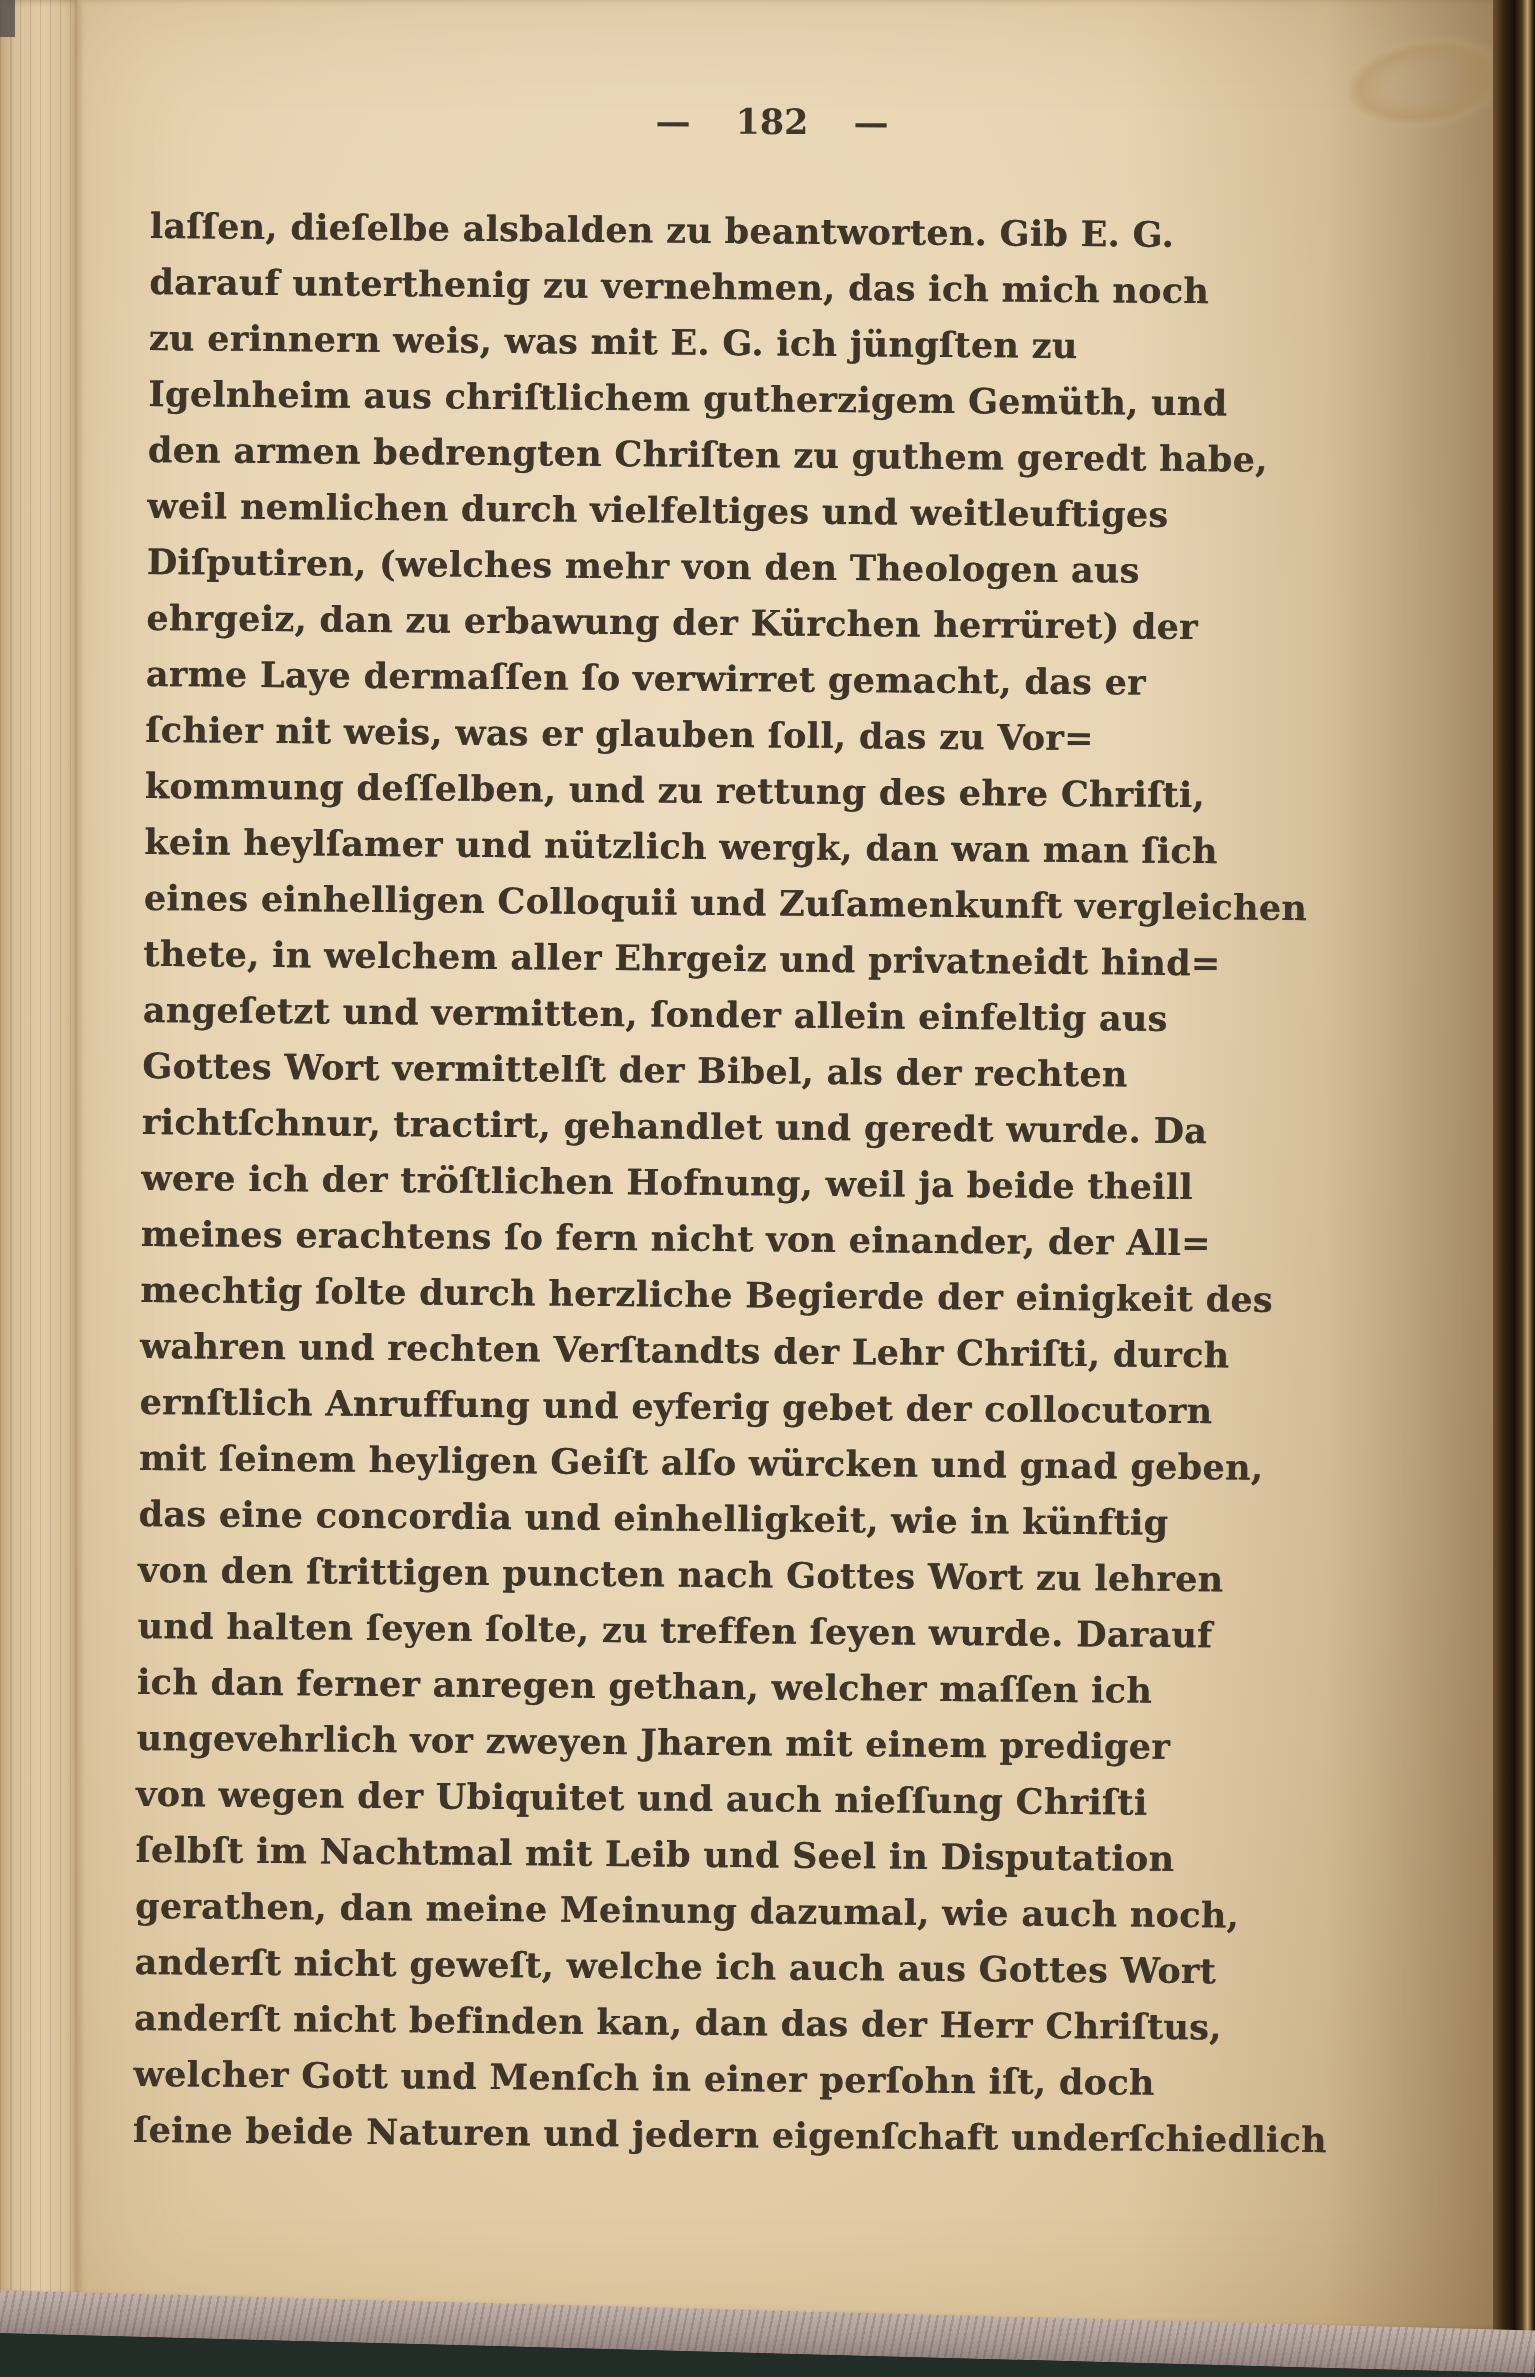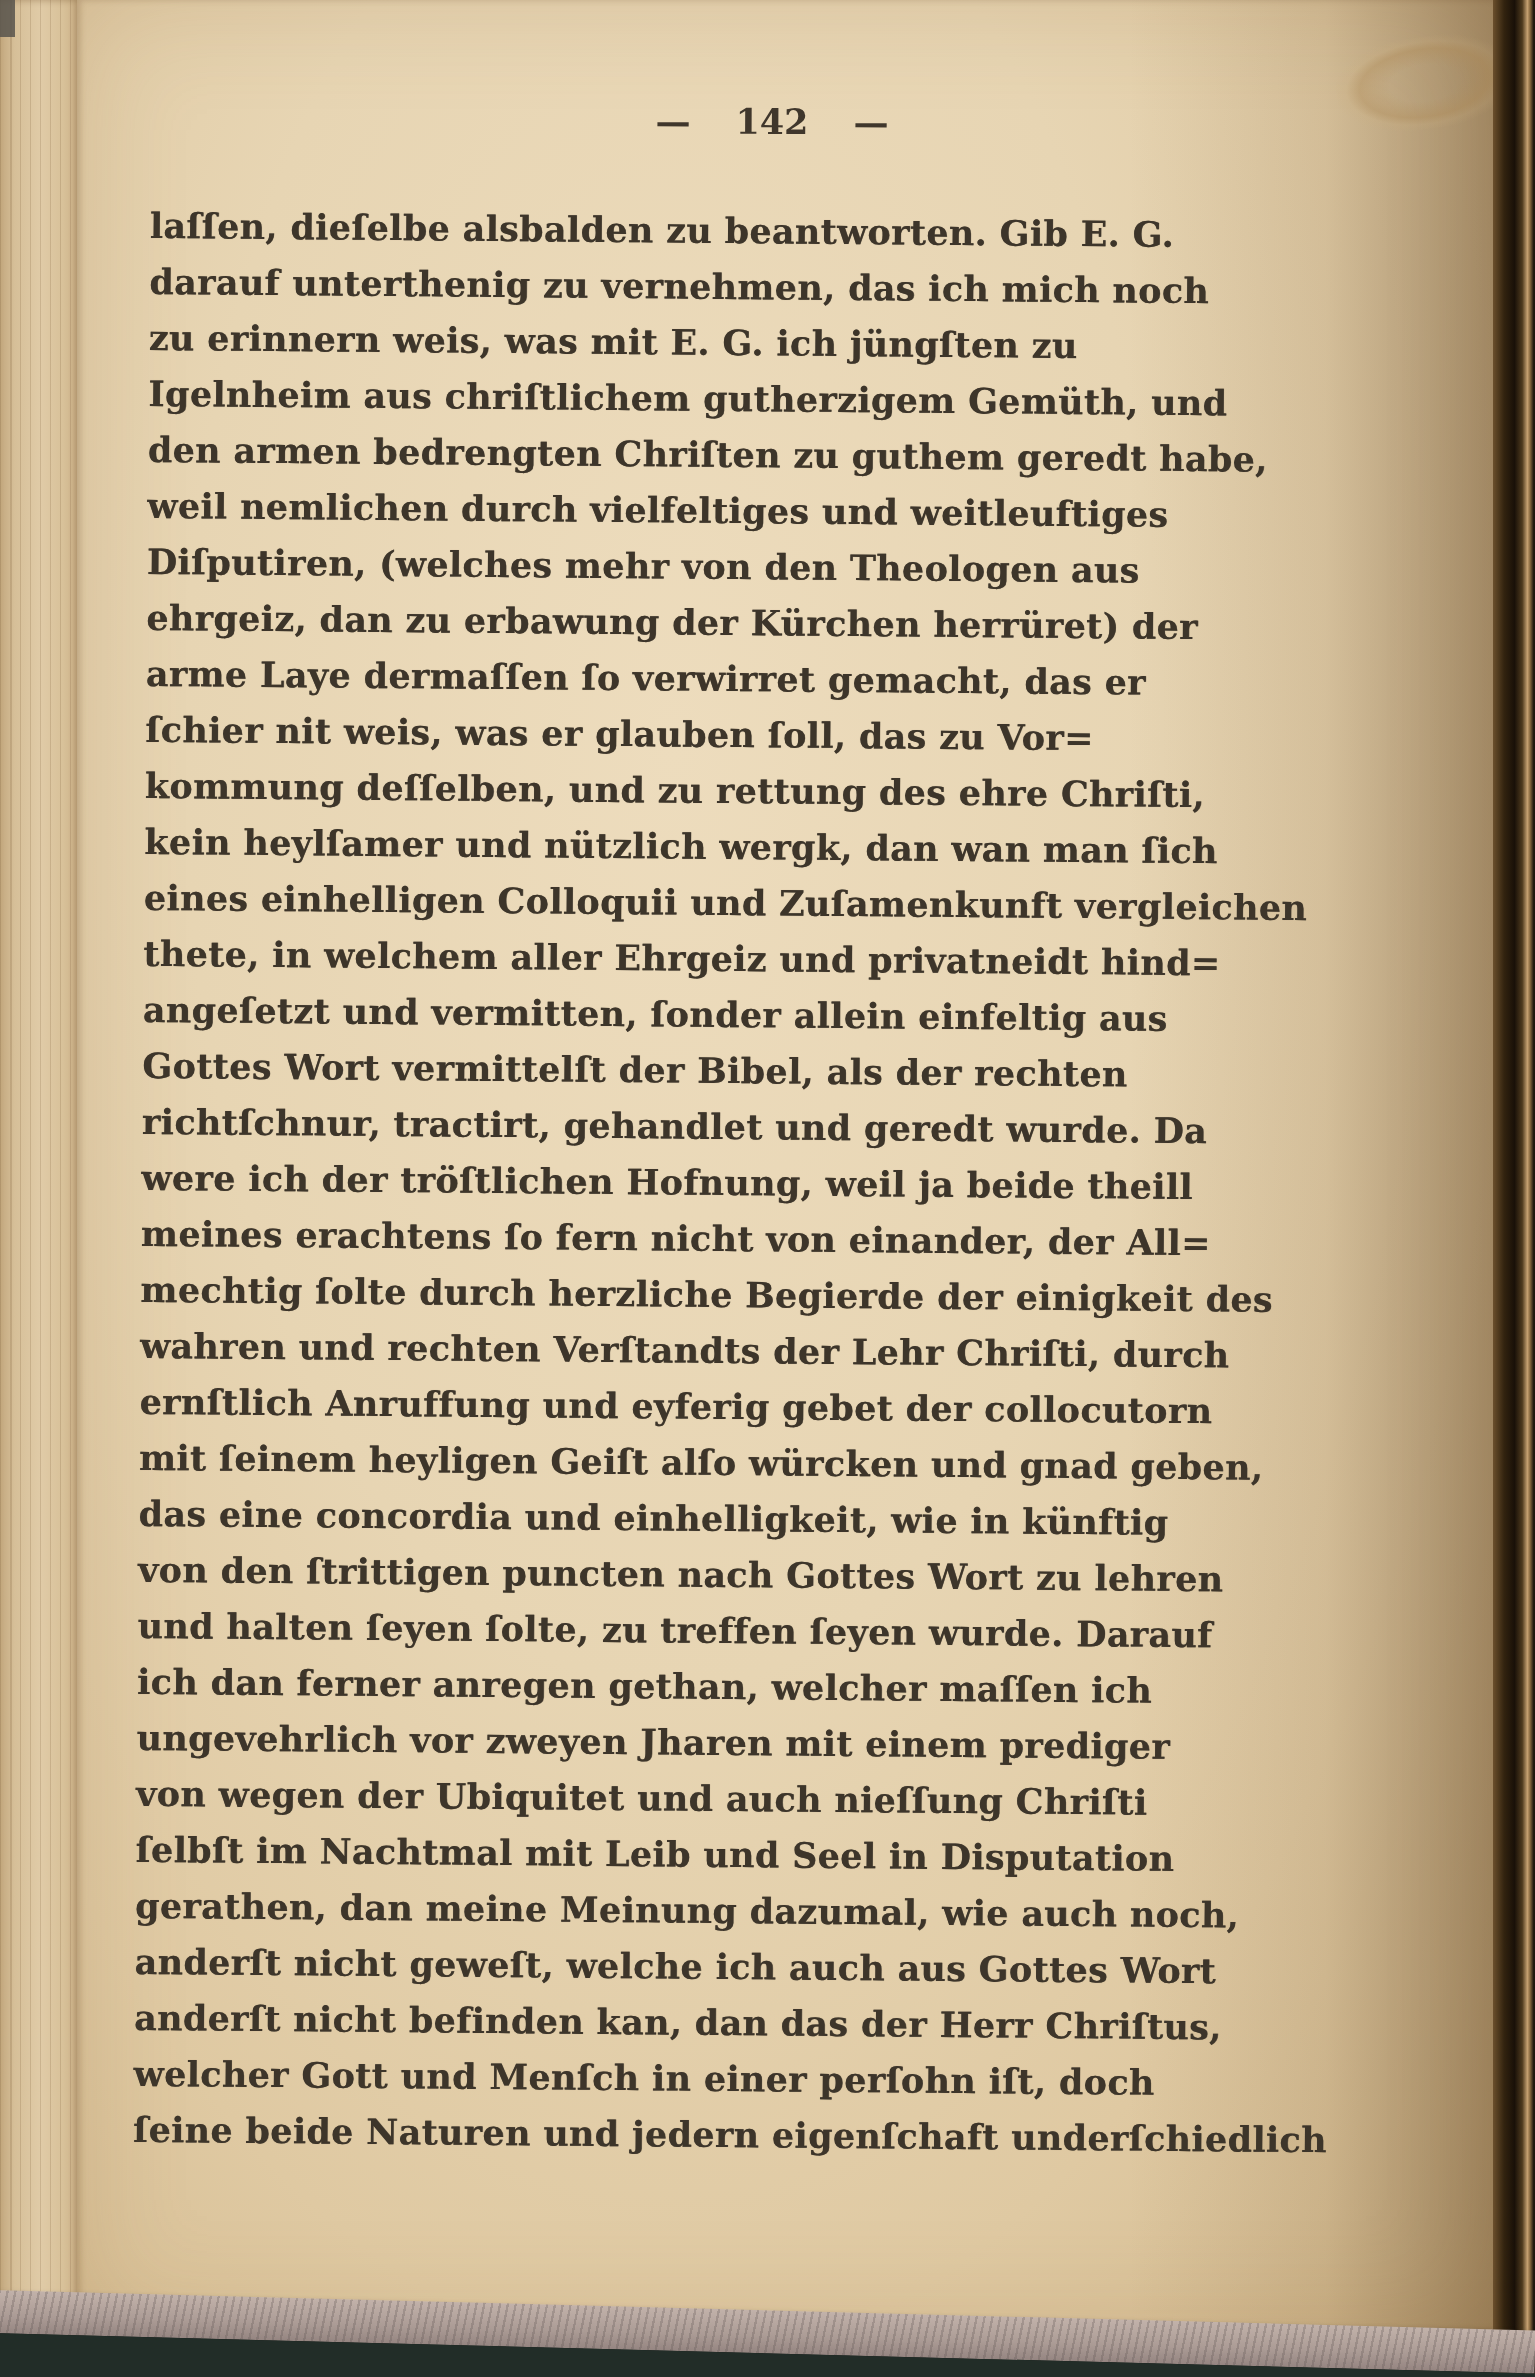--- a/index.html
+++ b/index.html
@@ -84,21 +84,21 @@
 
   <div class="page-stack"></div>
   <div class="corner-notch"></div>
 
   <div class="main-page">
     <div class="stain"></div>
   </div>
 
   <div class="header">
     <span>—</span>
-    <span>142</span>
+    <span>182</span>
     <span>—</span>
   </div>
 
   <div class="text-block">
     <div class="line">laſſen, dieſelbe alsbalden zu beantworten. Gib E. G.</div>
     <div class="line">darauf unterthenig zu vernehmen, das ich mich noch</div>
     <div class="line">zu erinnern weis, was mit E. G. ich jüngſten zu</div>
     <div class="line">Igelnheim aus chriſtlichem gutherzigem Gemüth, und</div>
     <div class="line">den armen bedrengten Chriſten zu guthem geredt habe,</div>
     <div class="line">weil nemlichen durch vielfeltiges und weitleuftiges</div>

